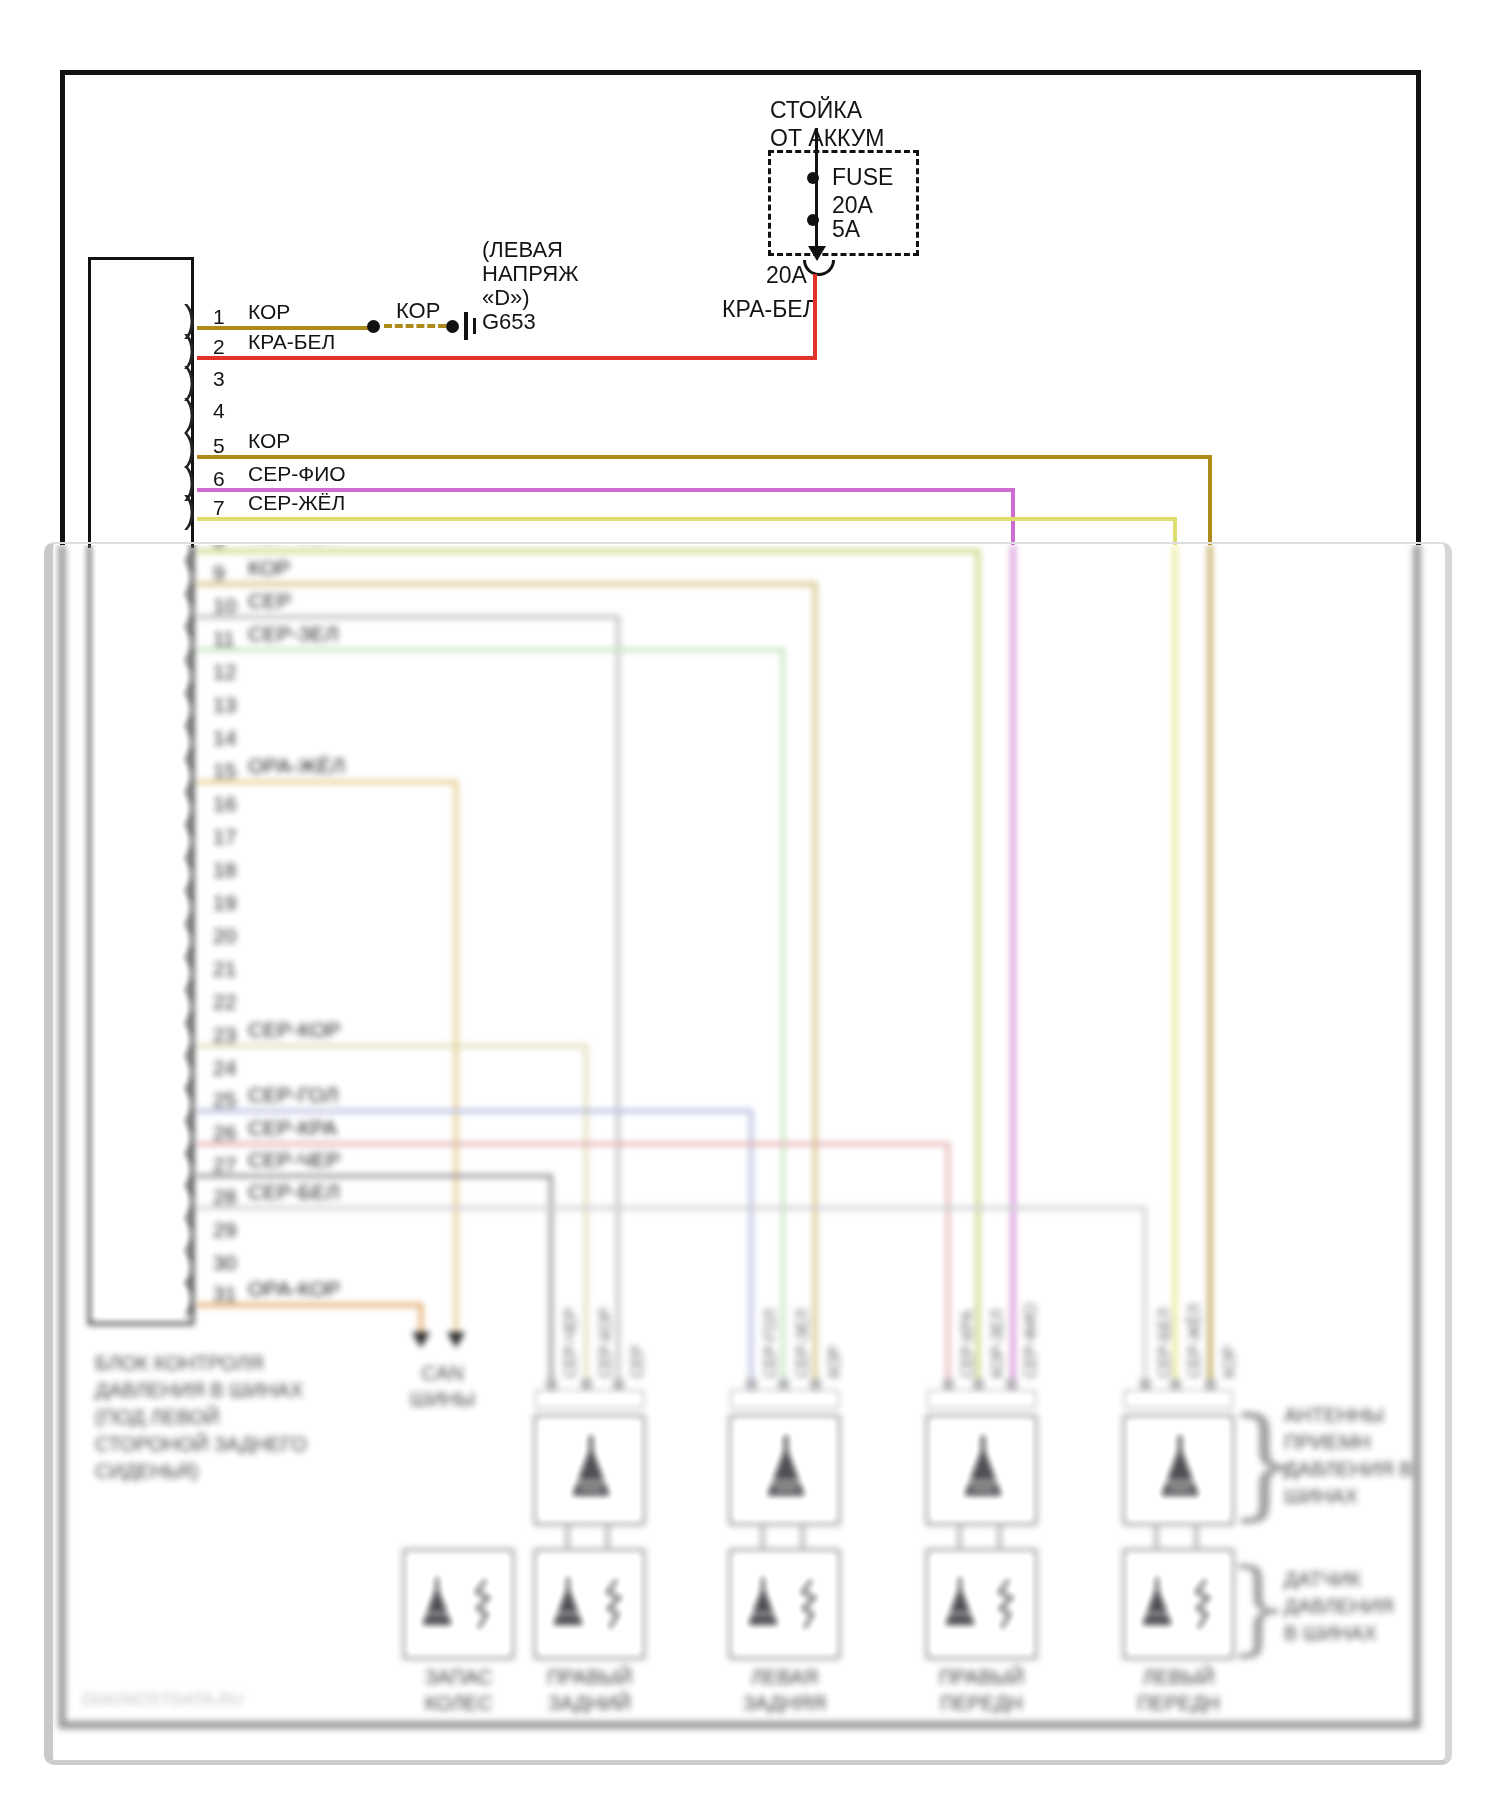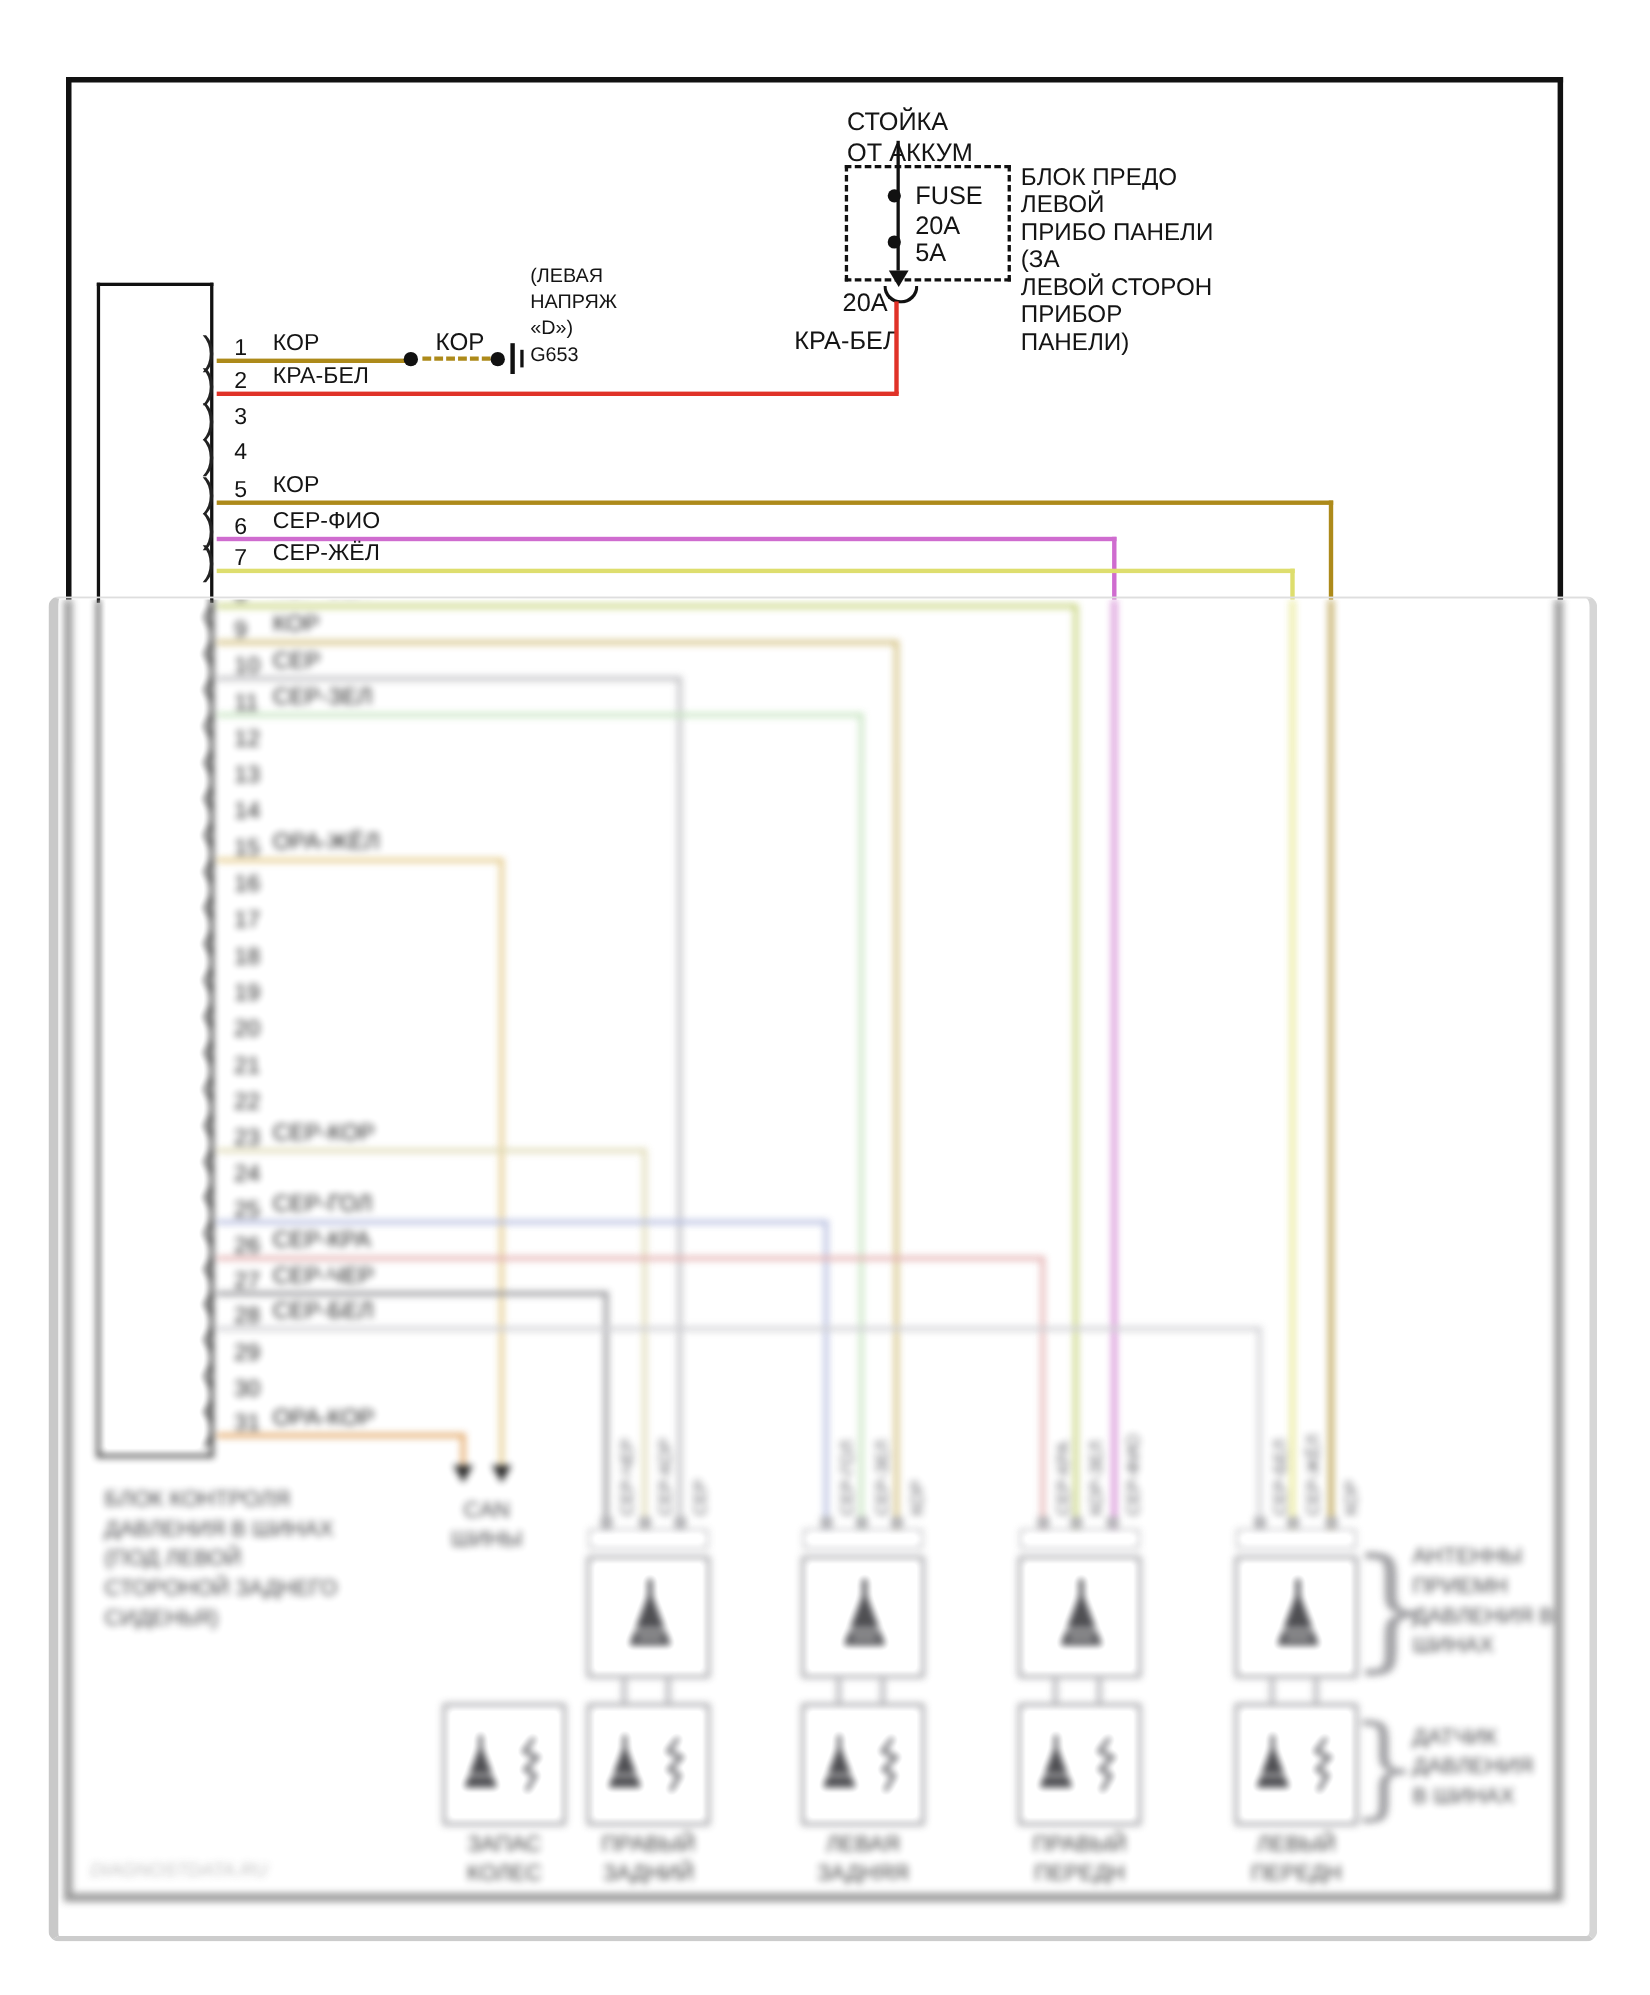--- a/index.html
+++ b/index.html
@@ -38,43 +38,34 @@
     <div class="dot" style="left:807px;top:172px;width:12px;height:12px;"></div>
     <div class="dot" style="left:807px;top:214px;width:12px;height:12px;"></div>
     <div class="abs txt" style="left:832px;top:164px;font-size:23px;">FUSE</div>
     <div class="abs txt" style="left:832px;top:192px;font-size:23px;">20A</div>
     <div class="abs txt" style="left:832px;top:216px;font-size:23px;">5A</div>
     <div class="abs" style="left:808px;top:246px;width:0;height:0;border-left:9px solid transparent;border-right:9px solid transparent;border-top:15px solid #111;"></div>
     <div class="abs" style="left:803px;top:260px;width:26px;height:13px;border:3px solid #111;border-top:none;border-radius:0 0 16px 16px;"></div>
     <div class="abs txt" style="left:766px;top:262px;font-size:23px;">20А</div>
     <div class="abs txt" style="left:722px;top:296px;font-size:23px;">КРА-БЕЛ</div>
 
-    <div class="abs txt lines" style="left:928px;top:148px;font-size:22px;line-height:25px;">
-        <div>БЛОК ПРЕДО</div>
-        <div>ЛЕВОЙ</div>
-        <div>ПРИБО ПАНЕЛИ</div>
-        <div>(ЗА</div>
-        <div>ЛЕВОЙ СТОРОН</div>
-        <div>ПРИБОР</div>
-        <div>ПАНЕЛИ)</div>
-      </div>
 
     <div class="abs" style="left:813px;top:274px;width:4px;height:84px;background:#e03228;"></div>
     <div class="abs" style="left:197px;top:356px;width:620px;height:4px;background:#e03228;"></div>
 
     <div class="abs" style="left:88px;top:257px;width:100px;height:288px;border:3px solid #111;border-bottom:none;background:#fff;"></div>
 
     <div class="abs" style="left:197px;top:326px;width:172px;height:4px;background:#ad8a1a;"></div>
     <div class="dot" style="left:367px;top:320px;width:13px;height:13px;"></div>
     <div class="abs" style="left:384px;top:324px;width:62px;height:0;border-top:4px dashed #ad8a1a;"></div>
     <div class="dot" style="left:446px;top:320px;width:13px;height:13px;"></div>
     <div class="abs" style="left:464px;top:312px;width:4px;height:28px;background:#111;"></div>
     <div class="abs" style="left:473px;top:318px;width:3px;height:16px;background:#111;"></div>
     <div class="abs txt" style="left:396px;top:298px;font-size:22px;">КОР</div>
-    <div class="abs txt lines" style="left:482px;top:238px;font-size:18px;line-height:24px;">
+    <div class="abs txt lines" style="left:482px;top:238px;font-size:22px;line-height:24px;">
         <div>(ЛЕВАЯ</div>
         <div>НАПРЯЖ</div>
         <div>«D»)</div>
         <div>G653</div>
       </div>
   <div class="abs txt" style="left: 184px; top: 301px; font-size: 36px; line-height: 36px; color: rgb(34, 34, 34);">)</div>
       <div class="abs txt" style="left: 213px; top: 305px; font-size: 21px;">1</div>
       <div class="abs txt" style="left: 248px; top: 300px; font-size: 21px;">КОР</div>
       <div class="abs txt" style="left: 184px; top: 331px; font-size: 36px; line-height: 36px; color: rgb(34, 34, 34);">)</div>
       <div class="abs txt" style="left: 213px; top: 335px; font-size: 21px;">2</div>

